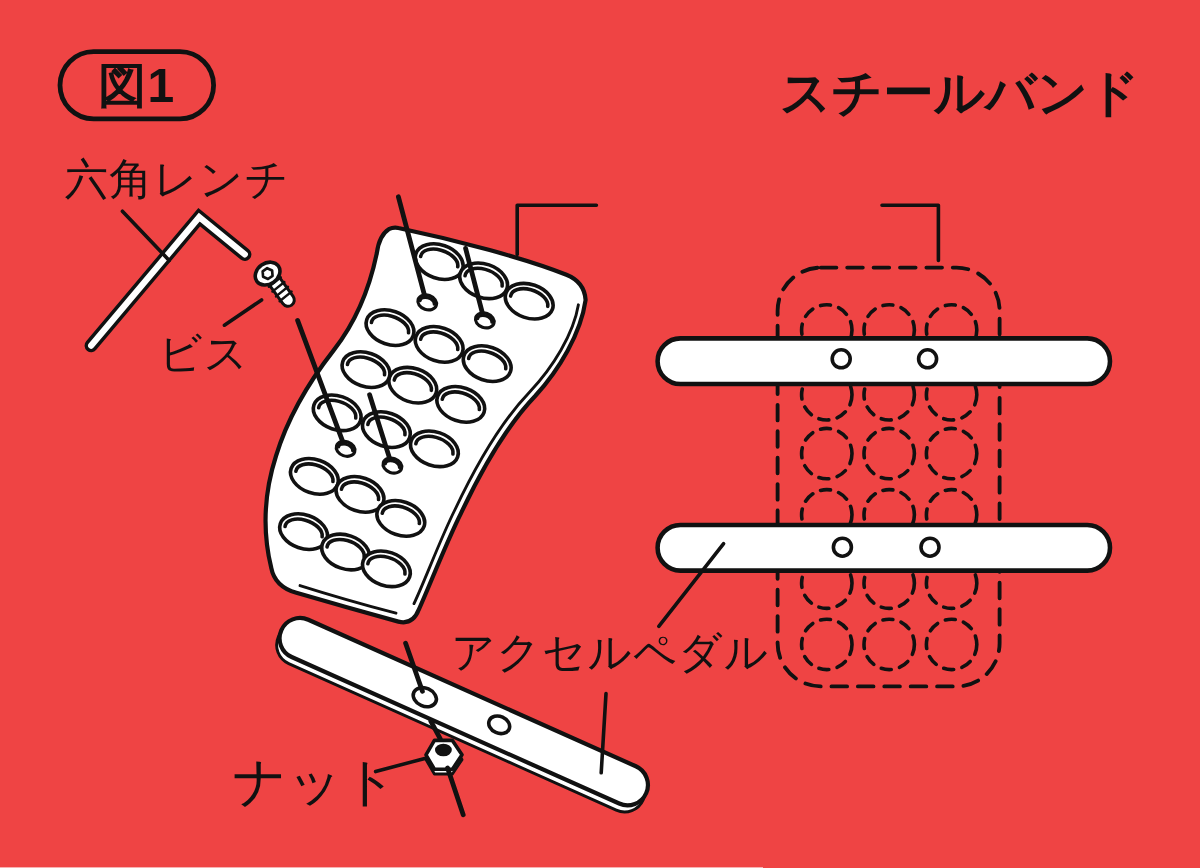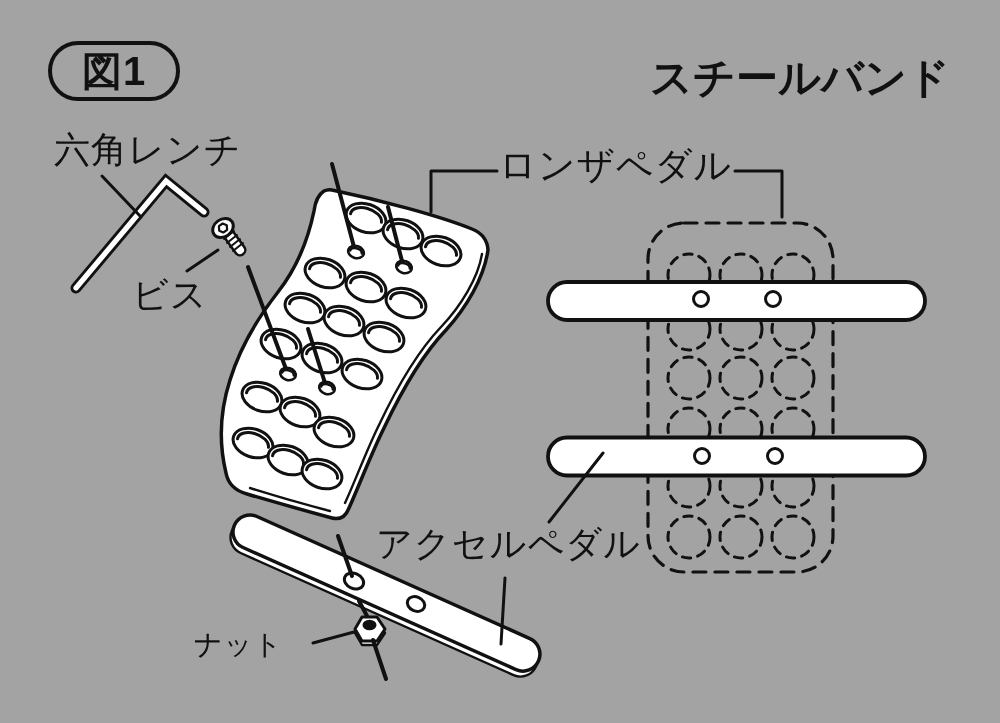--- a/index.html
+++ b/index.html
@@ -1,26 +1,26 @@
 <!DOCTYPE html>
 <html><head>
 <meta charset="utf-8">
 <style>
   html,body{margin:0;padding:0;background:#fff;}
   .stage{
-    position:relative;width:1000px;height:723px;background:#a3a3a3;
+    position:relative;width:1000px;height:723px;background:#ef4444;
     font-family:"Liberation Sans","DejaVu Sans",sans-serif;color:#111;overflow:hidden;
   }
   .stage svg{position:absolute;left:0;top:0;}
   .lbl{position:absolute;white-space:nowrap;color:#111;line-height:1.05;letter-spacing:1px;text-align:right;}
   .lbl-hex{left:54px;top:131px;font-size:36px;}
   .lbl-screw{left:132px;top:276px;font-size:36px;}
   .lbl-lonza{left:499px;top:147px;font-size:37px;}
   .lbl-band{left:376px;top:525px;font-size:36px;}
-  .lbl-nut{left:194px;top:630px;font-size:28px;}
+  .lbl-nut{left:194px;top:630px;font-size:44px;}
   .fig-badge{
     position:absolute;left:48px;top:41px;width:124px;height:52px;
     border:4.5px solid #111;border-radius:30px;
     display:flex;align-items:center;justify-content:center;
     font-size:40px;font-weight:bold;letter-spacing:1px;
   }
   .title{
     position:absolute;left:650px;top:50px;font-size:42px;font-weight:bold;
     letter-spacing:0px;white-space:nowrap;
   }
@@ -243,18 +243,17 @@
   </svg>
 
   <div class="fig-badge">図1</div>
 
   <div class="title">スチールバンド</div>
 
   <div class="lbl lbl-hex">六角レンチ</div>
 
   <div class="lbl lbl-screw">ビス</div>
 
-  <div class="lbl lbl-lonza">ロンザペダル</div>
 
   <div class="lbl lbl-band">アクセルペダル</div>
 
   <div class="lbl lbl-nut">ナット</div>
 </div>
 
 </body></html>

